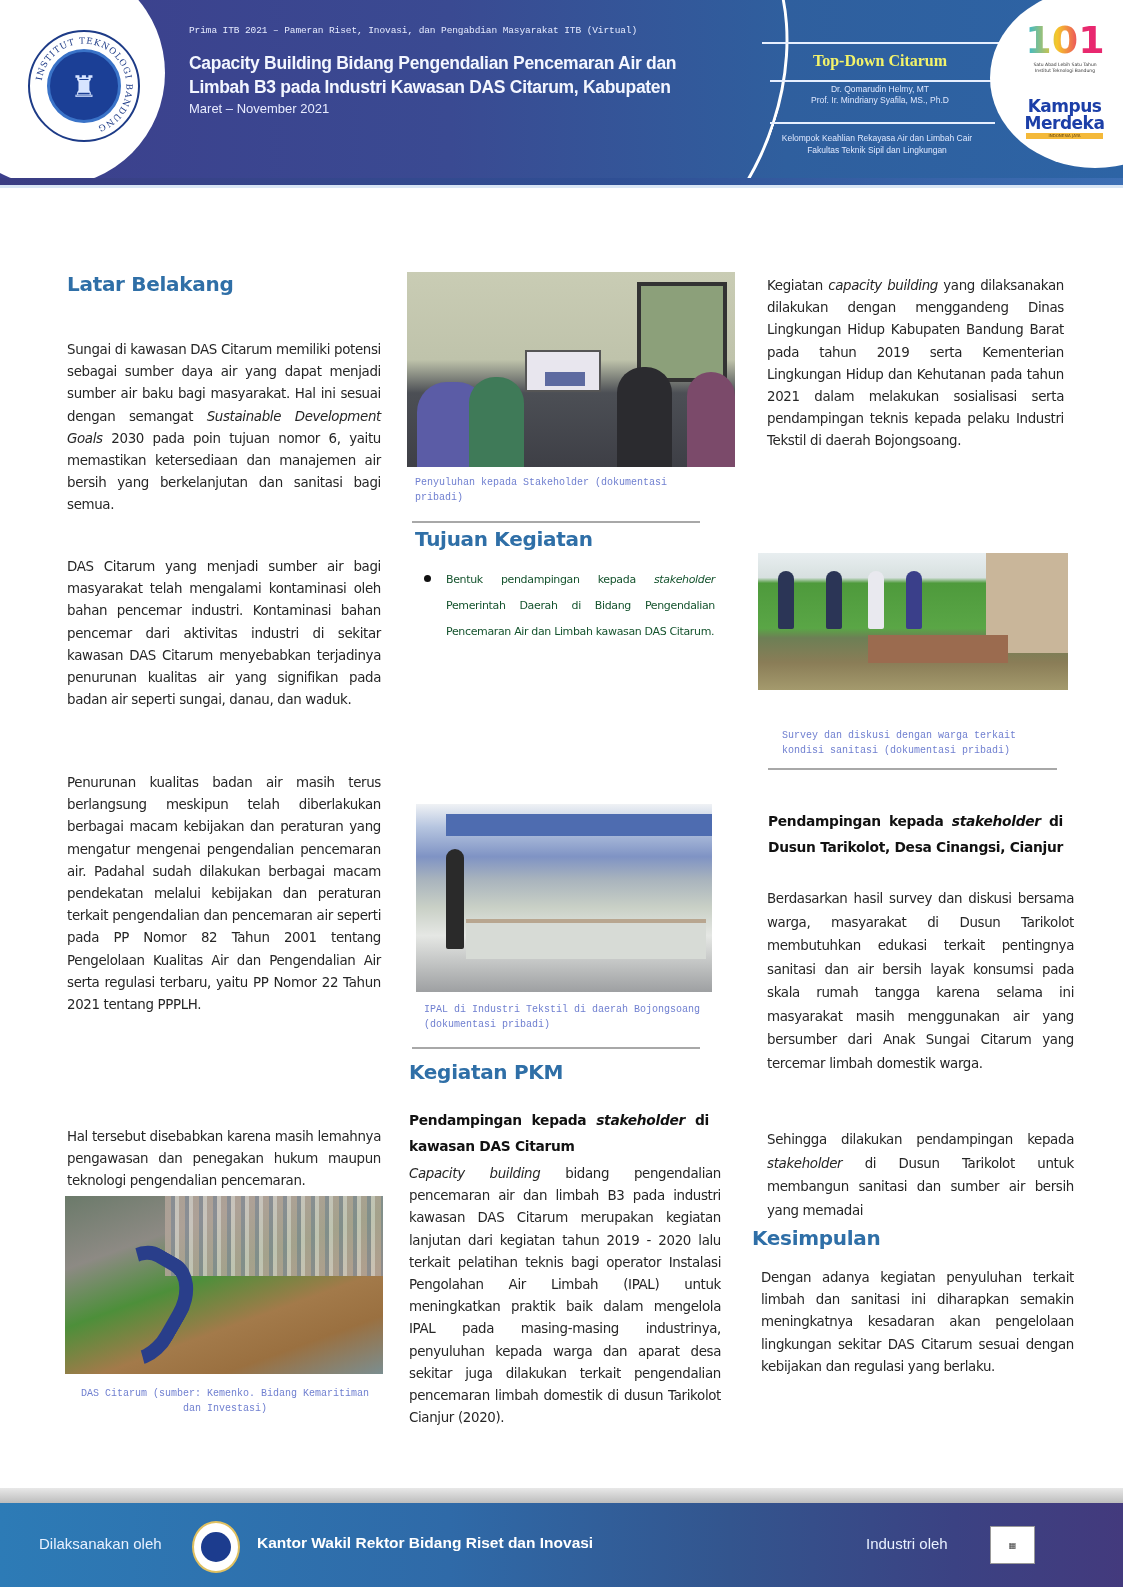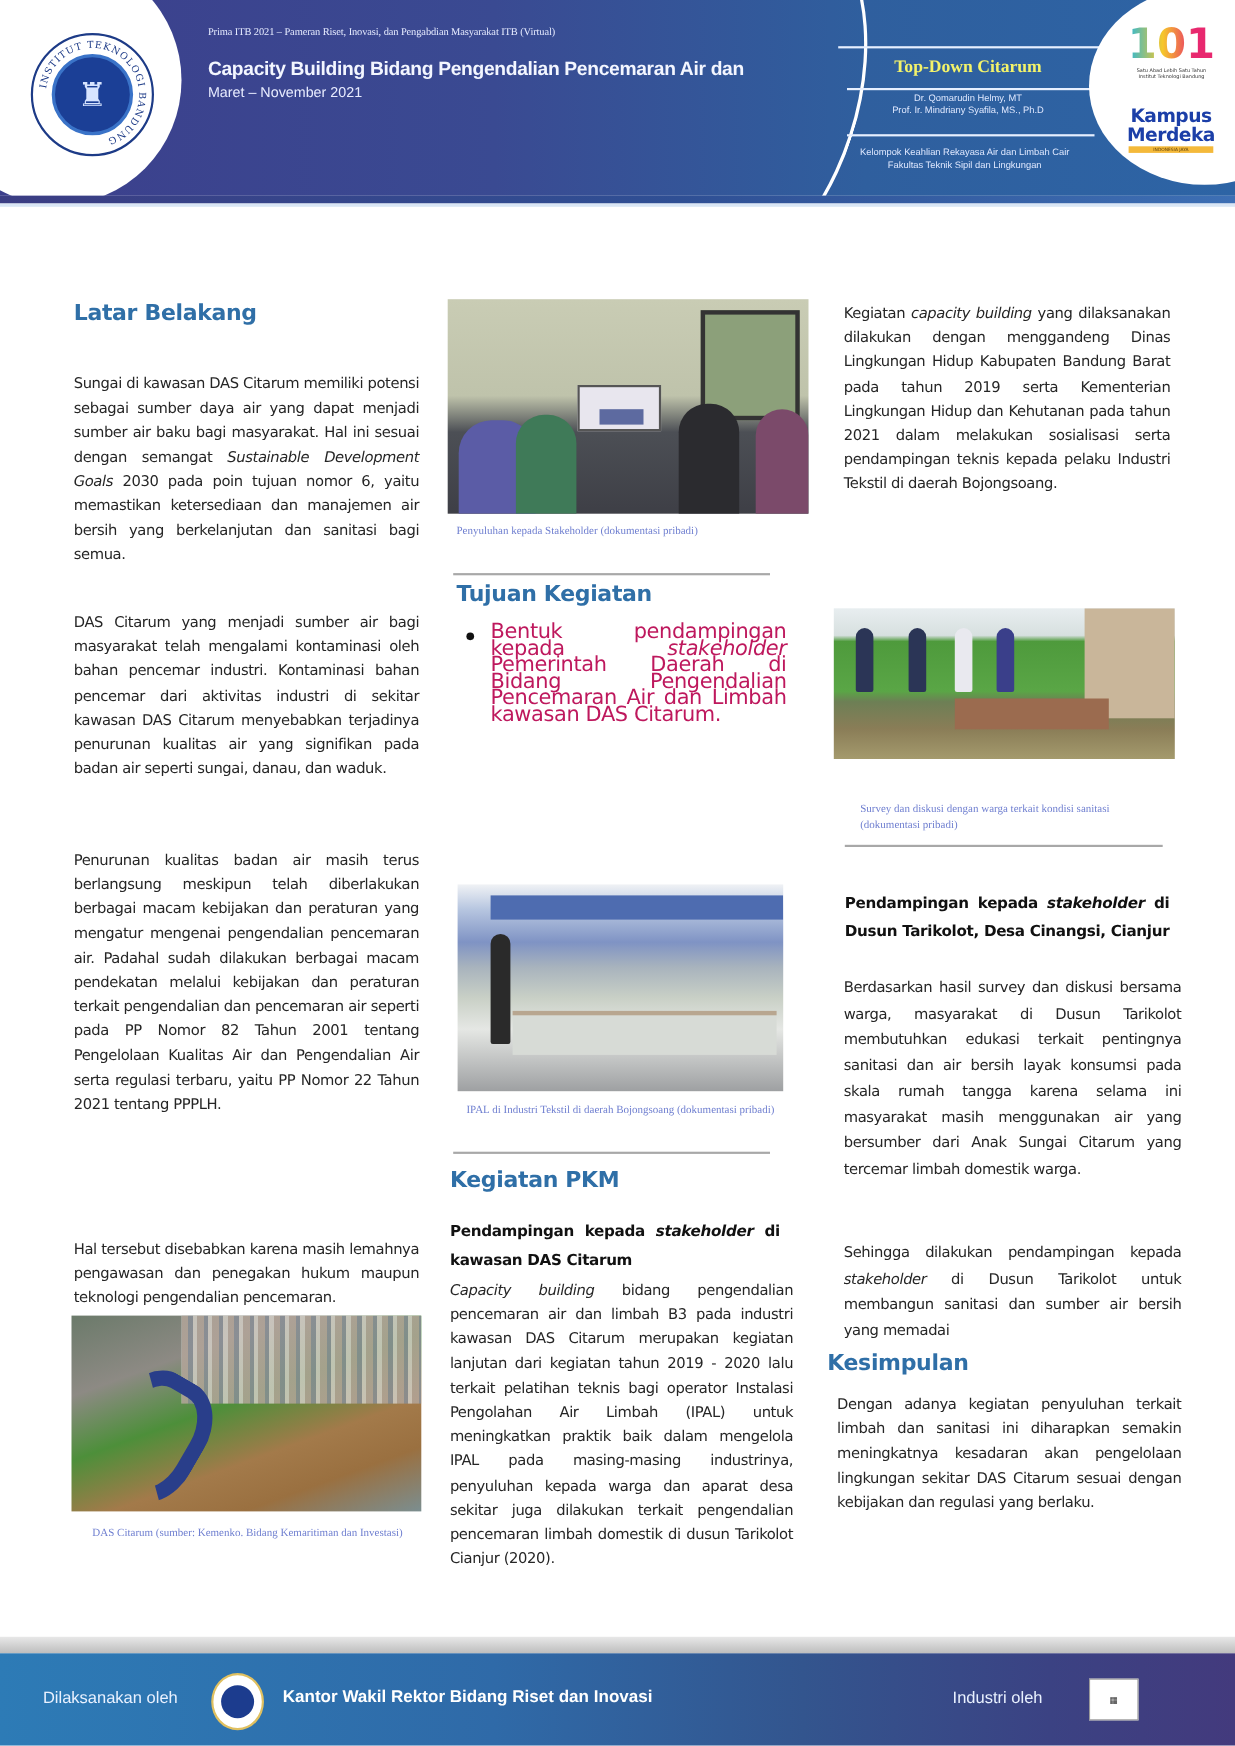--- a/index.html
+++ b/index.html
@@ -10,21 +10,21 @@
   .header { position: absolute; left: 0; top: 0; width: 1123px; height: 178px;
     background: linear-gradient(90deg, #3c3f8c 0%, #3a4a92 40%, #2f5f9e 70%, #2d64a5 100%); overflow: hidden; }
   .header-left-disc { position: absolute; left: -60px; top: -40px; width: 225px; height: 226px; border-radius: 50%;
     background: #ffffff; }
   .itb-logo { position: absolute; left: 28px; top: 30px; width: 112px; height: 112px; border-radius: 50%;
     background: #fff; border: 2px solid #1d3b87; display: flex; align-items: center; justify-content: center; }
   .itb-logo .ring-text { position: absolute; inset: 0; }
   .itb-logo .inner { width: 74px; height: 74px; border-radius: 50%; background: #1b3f96; border: 3px solid #3a73c8;
     display: flex; align-items: center; justify-content: center; color: #d7e4ff; font-size: 30px; }
   .header-texts { position: absolute; left: 189px; top: 25px; width: 560px; }
-  .header-sub { font-family: Liberation Serif, serif; font-size: 9.5px; color: #e6ebff; letter-spacing: -0.1px; }
+  .header-sub { font-family: Liberation Mono, monospace; font-size: 9.5px; color: #e6ebff; letter-spacing: -0.1px; }
   .header-title { font-family: "Liberation Sans", sans-serif; font-weight: bold; font-size: 17.5px; line-height: 24px;
     color: #f3f6ff; margin-top: 15px; letter-spacing: -0.3px; }
   .header-date { font-family: "Liberation Sans", sans-serif; font-size: 13px; color: #e8ecff; margin-top: 2px; }
   .header-arc { position: absolute; left: 560px; top: -90px; width: 220px; height: 360px; border-radius: 50%;
     border: 3px solid #ffffff; border-left-color: transparent; border-bottom-color: transparent; transform: rotate(18deg); }
   .hline { position: absolute; height: 1.5px; background: #e6efff; }
   .topdown { position: absolute; left: 780px; top: 52px; width: 200px; text-align: center;
     font-family: "Liberation Serif", serif; font-weight: bold; font-size: 16px; color: #f3f36a; }
   .authors { position: absolute; left: 775px; top: 84px; width: 210px; text-align: center;
     font-family: "Liberation Sans", sans-serif; font-size: 8.5px; line-height: 11px; color: #dfe8ff; }
@@ -45,26 +45,26 @@
   .header-stripe2 { position: absolute; left: 0; top: 185px; width: 1123px; height: 3px; background: #d9e6f5; }
 
   
   .section-title { position: absolute; font-family: "DejaVu Sans", sans-serif; font-weight: bold; font-size: 20px;
     color: #2f6fa7; letter-spacing: -0.3px; }
   .para { position: absolute; font-family: "DejaVu Sans", sans-serif; font-size: 13.4px; line-height: 22.2px;
     text-align: justify; color: #262626; letter-spacing: -0.35px; }
   .para em { font-style: italic; }
   .subhead { position: absolute; font-family: "DejaVu Sans", sans-serif; font-weight: bold; font-size: 13.8px;
     line-height: 26px; color: #111; text-align: justify; letter-spacing: -0.3px; }
-  .caption { position: absolute; font-family: Liberation Serif, serif; font-size: 10px; line-height: 15px;
+  .caption { position: absolute; font-family: Liberation Mono, monospace; font-size: 10px; line-height: 15px;
     color: #6f7fd0; }
   .divider { position: absolute; height: 2px; background: #a8a8a8; }
 
-  .bullets { position: absolute; list-style: none; font-family: "DejaVu Sans", sans-serif; font-size: 19px;
-    line-height: 15px; color: #be185d; letter-spacing: -0.35px; }
+  .bullets { position: absolute; list-style: none; font-family: "DejaVu Sans", sans-serif; font-size: 11px;
+    line-height: 26px; color: #14532d; letter-spacing: -0.35px; }
   .bullets li { position: relative; padding-left: 28px; text-align: justify; }
   .bullets li .dot { position: absolute; left: 6px; top: 8px; width: 7px; height: 7px; border-radius: 50%; background: #111; }
 
   
   .photo { position: absolute; overflow: hidden; }
   .ph-meeting { left: 407px; top: 272px; width: 328px; height: 195px;
     background: linear-gradient(180deg, #c9ccb4 0%, #bfc3ab 45%, #4c4f55 62%, #3e3f46 100%); }
   .ph-meeting .win { position: absolute; right: 8px; top: 10px; width: 90px; height: 100px; background: #8ca07a; border: 4px solid #333; }
   .ph-meeting .screen { position: absolute; left: 118px; top: 78px; width: 76px; height: 42px; background: #e8e6ee; border: 2px solid #555; }
   .ph-meeting .screen::after { content: ""; position: absolute; left: 18px; top: 20px; width: 40px; height: 14px; background: #5d6aa0; }
@@ -118,20 +118,21 @@
       <text font-size="9" fill="#1d3b87" font-family="DejaVu Serif, serif" letter-spacing="1"><textPath href="#ring" startOffset="2%">INSTITUT TEKNOLOGI BANDUNG</textPath></text>
     </svg>
     <div class="inner">♜</div>
   </div>
   <div class="header-arc"></div>
 
   <div class="header-texts">
     <div class="header-sub">Prima ITB 2021 – Pameran Riset, Inovasi, dan Pengabdian Masyarakat ITB (Virtual)</div>
     <div class="header-title">
       <div>Capacity Building Bidang Pengendalian Pencemaran Air dan</div>
+      <div>Limbah B3 pada Industri Kawasan DAS Citarum, Kabupaten</div>
     </div>
     <div class="header-date">Maret – November  2021</div>
   </div>
 
   <div class="hline" style="left:762px; top:42px; width:240px;"></div>
   <div class="topdown">Top-Down Citarum</div>
   <div class="hline" style="left:770px; top:80px; width:225px;"></div>
   <div class="authors">
     <div>Dr. Qomarudin Helmy, MT</div>
     <div>Prof. Ir. Mindriany Syafila, MS., Ph.D</div>

